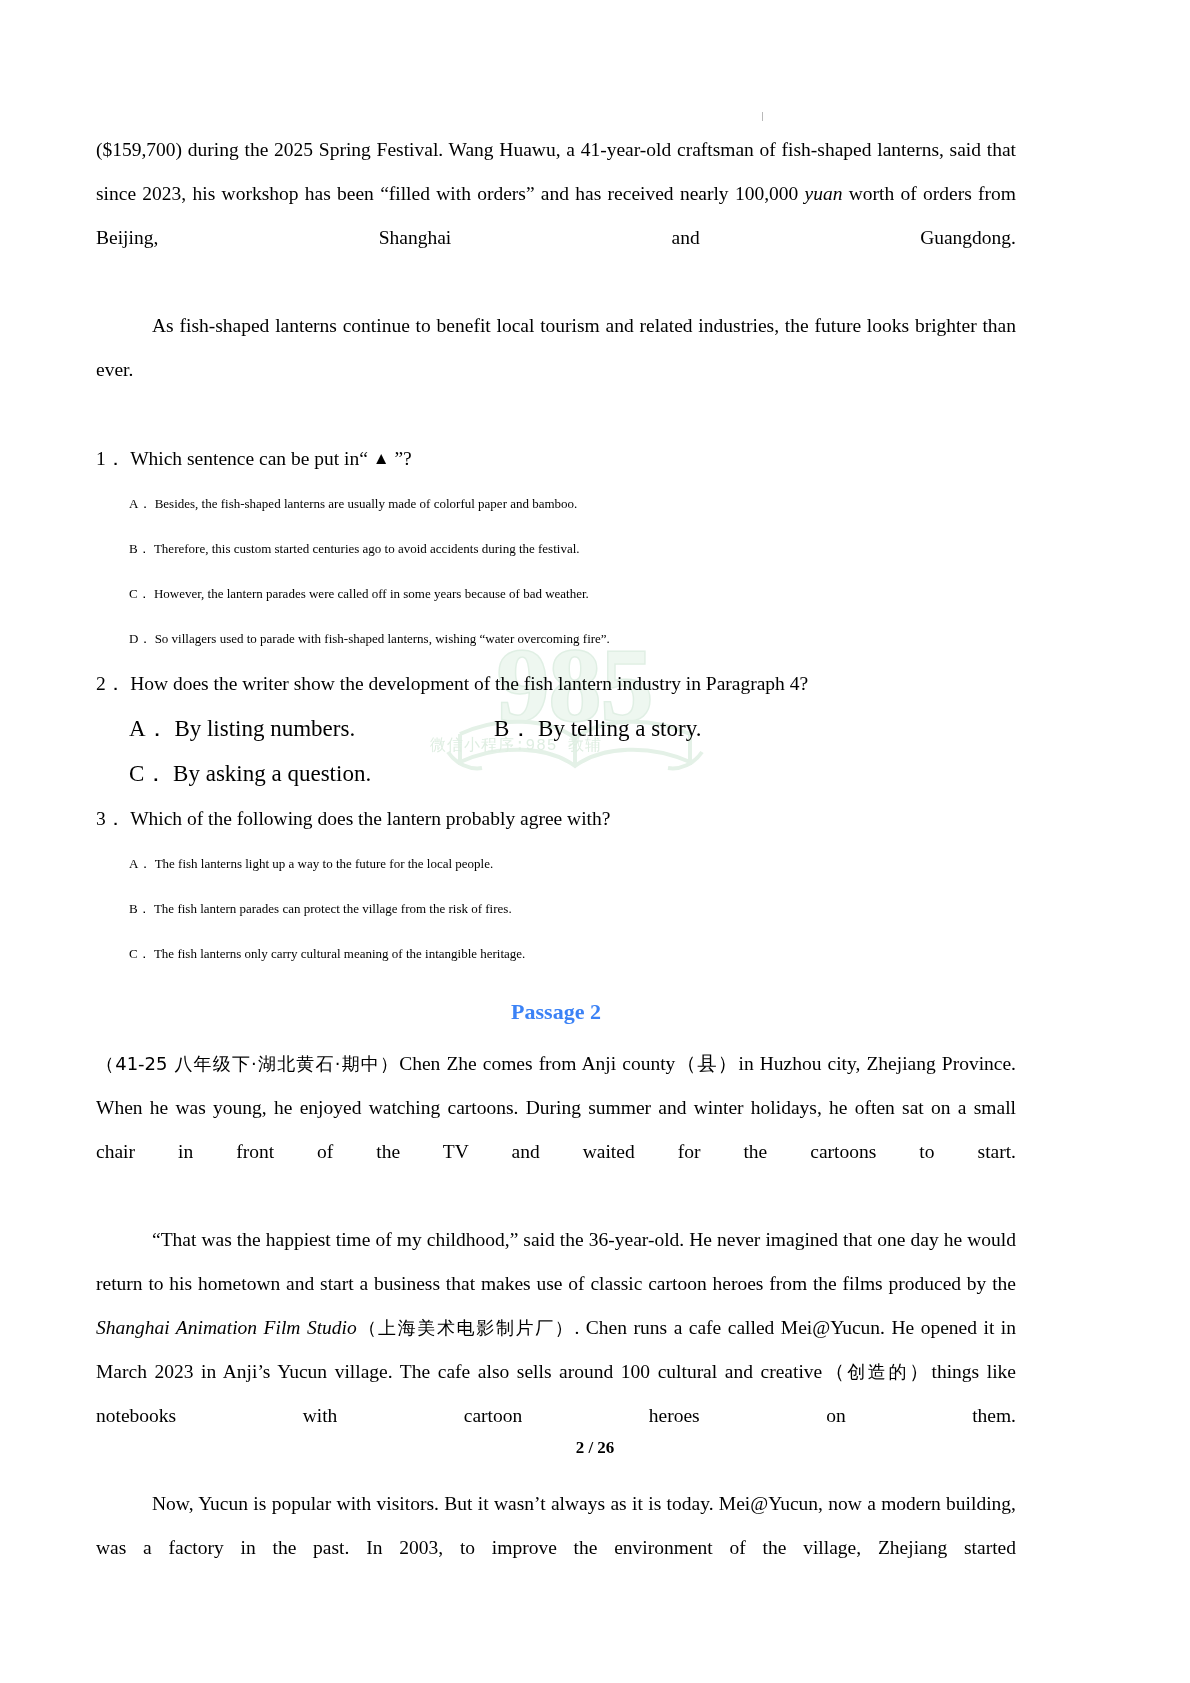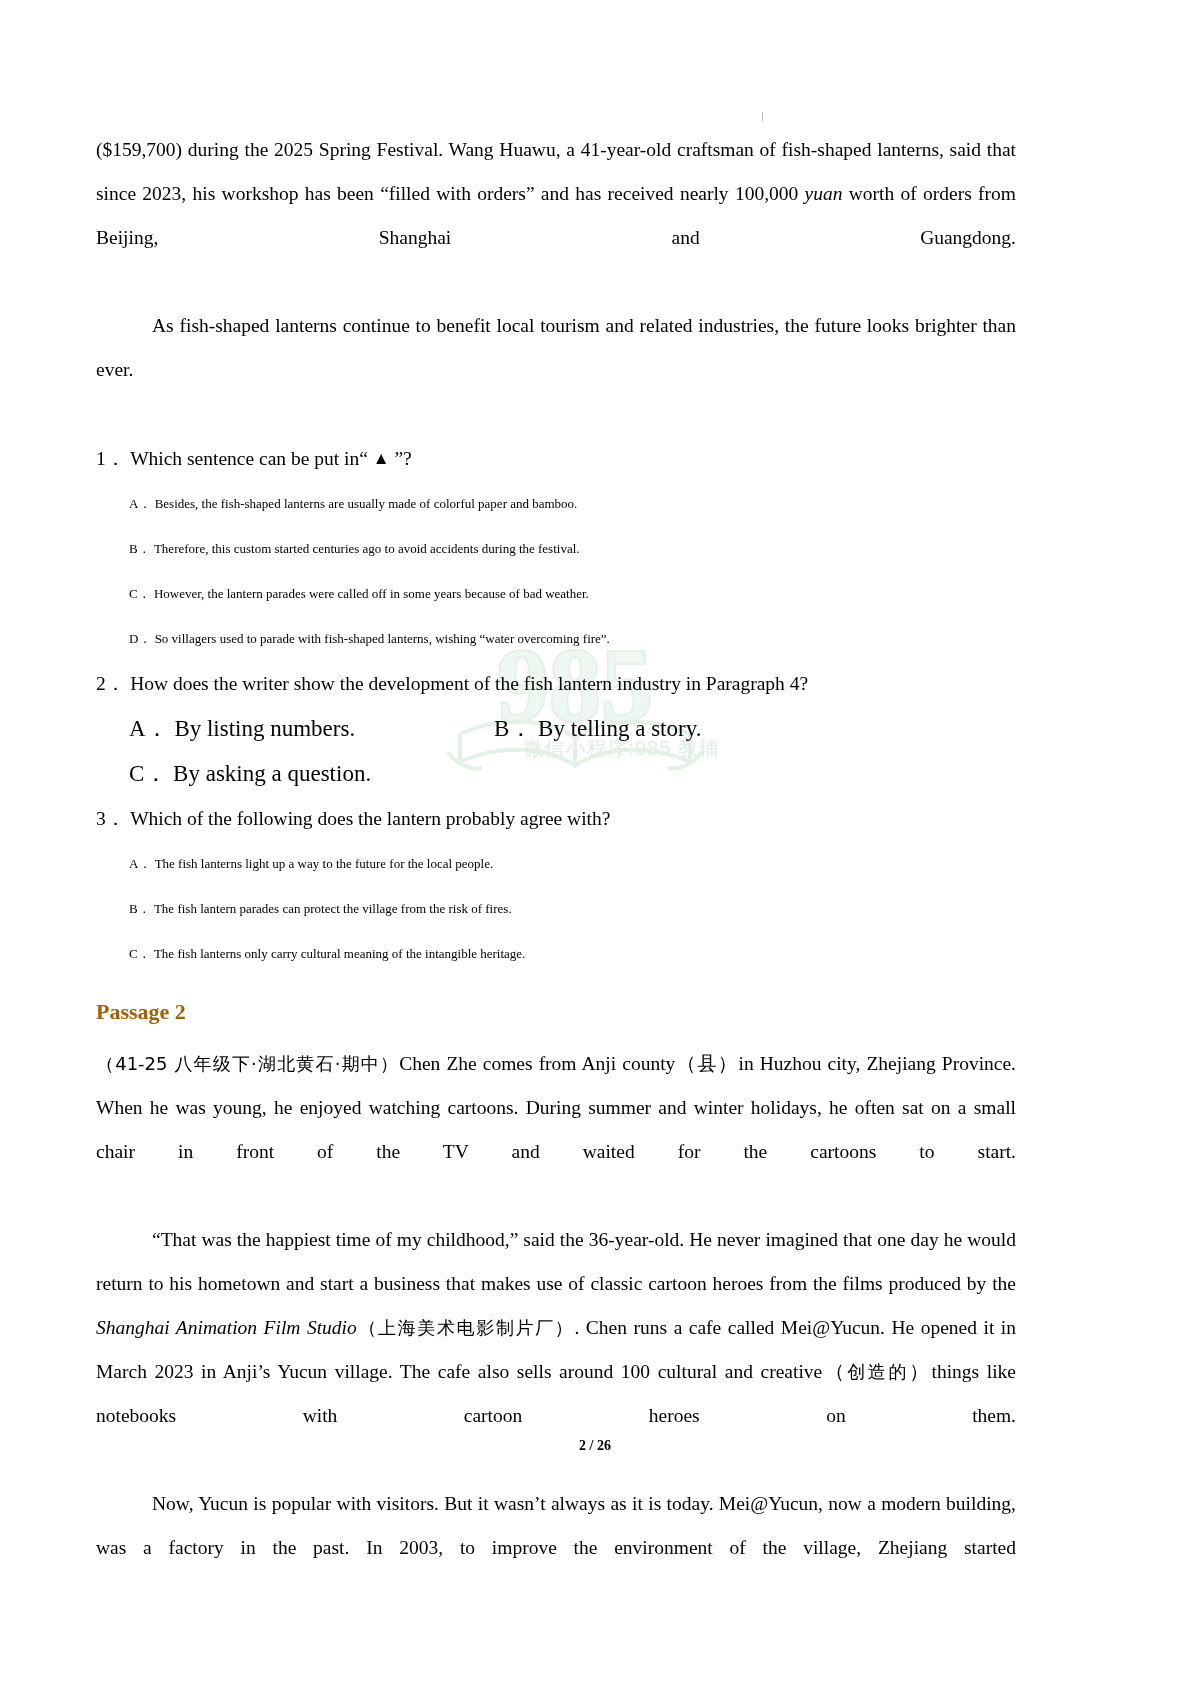--- a/index.html
+++ b/index.html
@@ -42,25 +42,25 @@
     pointer-events: none;
     z-index: 0;
     opacity: 1;
   }
   .watermark svg { display: block; width: 290px; height: 180px; }
   .wm-label {
     position: absolute;
     left: 430px;
     top: 735px;
     width: 290px;
-    text-align: right;
-    font-size: 20px;
+    text-align: left;
+    font-size: 16px;
     letter-spacing: 1px;
     color: #dfeee2;
-    font-family: Liberation Sans, sans-serif;
+    font-family: Liberation Mono, monospace;
     z-index: 0;
     pointer-events: none;
     white-space: nowrap;
   }
 
   
   .para {
     position: relative;
     z-index: 2;
     font-size: 19.5px;
@@ -106,38 +106,39 @@
     line-height: 45px;
     padding-left: 33px;
   }
   .opt-pair .half { width: 365px; flex: 0 0 365px; white-space: nowrap; }
 
   .opt-letter { display: inline; }
 
   .passage-title {
     position: relative;
     z-index: 2;
-    color: #a16207;
+    text-align: center;
+    color: #3b82f6;
     font-weight: bold;
     font-size: 22px;
     line-height: 48px;
     margin: 12px 0 6px 0;
   }
 
   .cjk { font-family: "DejaVu Sans", "Liberation Sans", sans-serif; font-size: 18px; }
   .ital { font-style: italic; }
   .tri { font-size: 17px; vertical-align: 1px; }
 
   .footer {
     position: absolute;
     left: 0;
     top: 1438px;
     width: 1190px;
     text-align: center;
-    font-size: 14px;
+    font-size: 17px;
     font-weight: bold;
     font-family: "Liberation Serif", serif;
     z-index: 2;
   }
 
   .tickmark {
     position: absolute;
     left: 762px;
     top: 112px;
     width: 1px;

